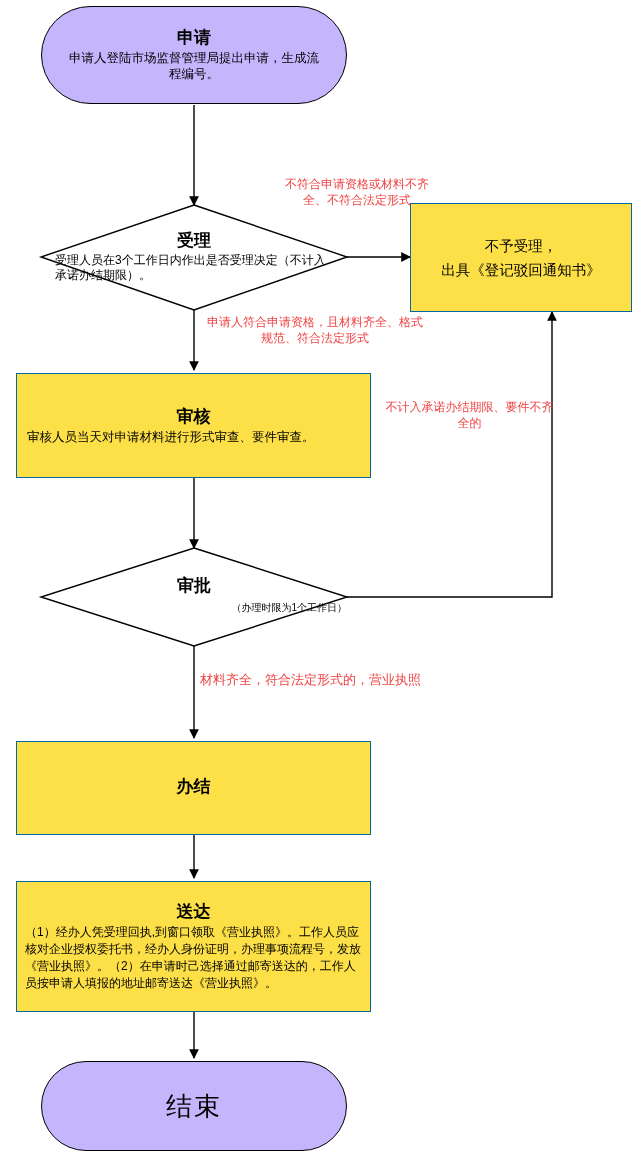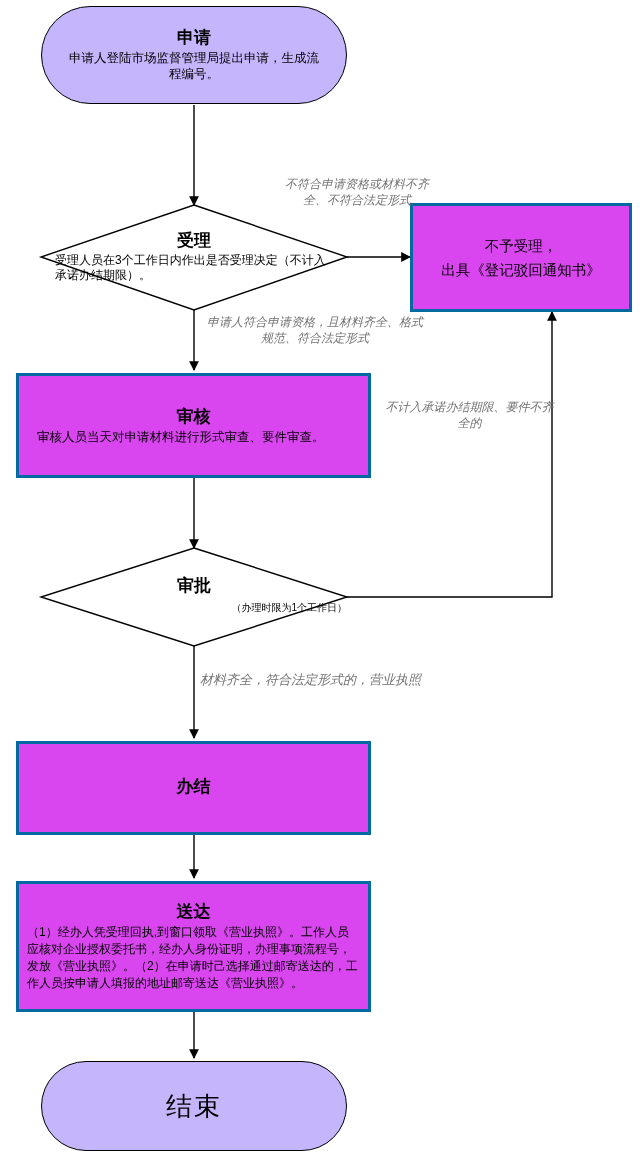--- a/index.html
+++ b/index.html
@@ -48,35 +48,34 @@
     box-sizing: border-box;
   }
   
   .terminator {
     border: 1px solid #000;
     border-radius: 60px;
     background: #c4b5fd;
   }
   
   .process {
-    border: 3px solid #0369a1;
-    background: #d946ef;
+    border: 1px solid #0369a1;
+    background: #fde047;
   }
   
   .diamond {
     background: transparent;
     border: none;
   }
   .edge-label {
     position: absolute;
     font-size: 12px;
     line-height: 16px;
     text-align: center;
-    color: #737373;
-    font-style: italic;
+    color: #ef4444;
   }
   .big-end {
     font-size: 26px;
     font-weight: normal;
     letter-spacing: 2px;
   }
 </style>
 </head>
 <body>
 
@@ -119,21 +118,21 @@
   <div class="node diamond" style="left:41px; top:209px; width:306px; height:96px; padding:0 14px;">
     <div class="title">受理</div>
     <div class="body" style="text-align:left; font-size:12px; line-height:15px;">受理人员在3个工作日内作出是否受理决定（不计入承诺办结期限）。</div>
   </div>
 
   <div class="node process" style="left:410px; top:203px; width:222px; height:109px; padding:6px 10px;">
     <div class="body" style="text-align:center; font-size:14.5px; line-height:24px; white-space:pre-line;">不予受理，
 出具《登记驳回通知书》</div>
   </div>
 
-  <div class="node process" style="left:16px; top:373px; width:355px; height:105px; padding:6px 18px; align-items:stretch;">
+  <div class="node process" style="left:16px; top:373px; width:355px; height:105px; padding:6px 10px; align-items:stretch;">
     <div class="title" style="text-align:center;">审核</div>
     <div class="body">审核人员当天对申请材料进行形式审查、要件审查。</div>
   </div>
 
   <div class="node diamond" style="left:41px; top:556px; width:306px; height:82px;">
     <div class="title">审批</div>
     <div class="body" style="text-align:right; font-size:10px; line-height:20px;">（办理时限为1个工作日）</div>
   </div>
 
   <div class="node process" style="left:16px; top:741px; width:355px; height:94px; padding:14px 10px; align-items:stretch;">

